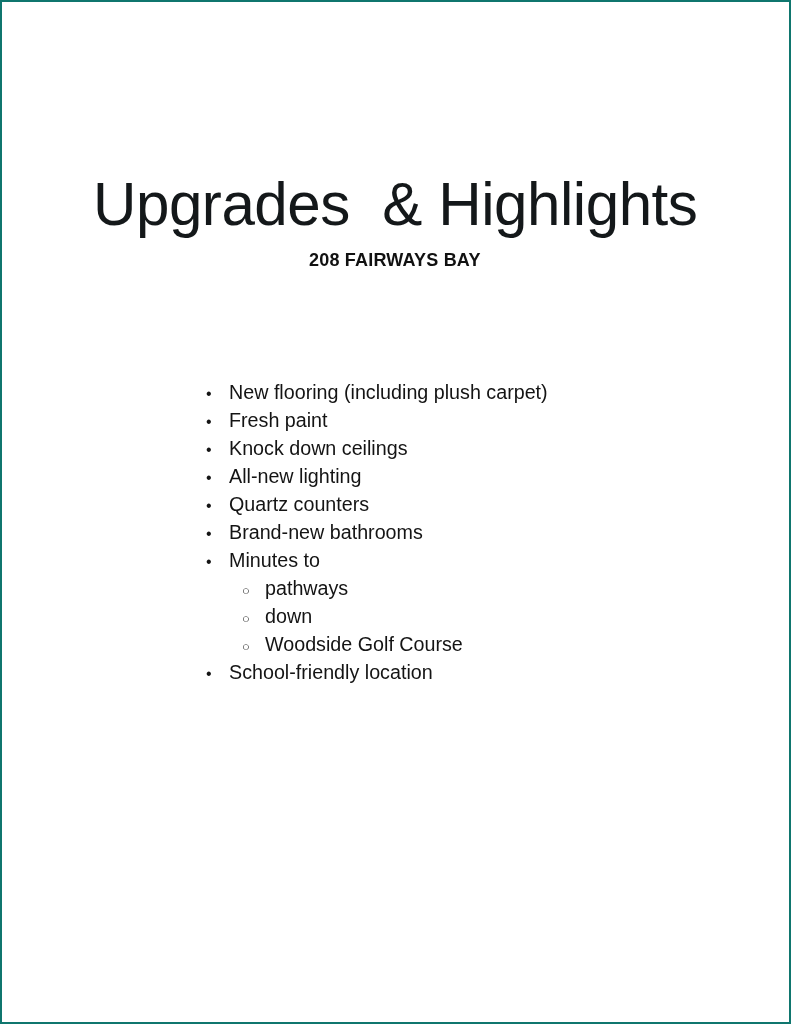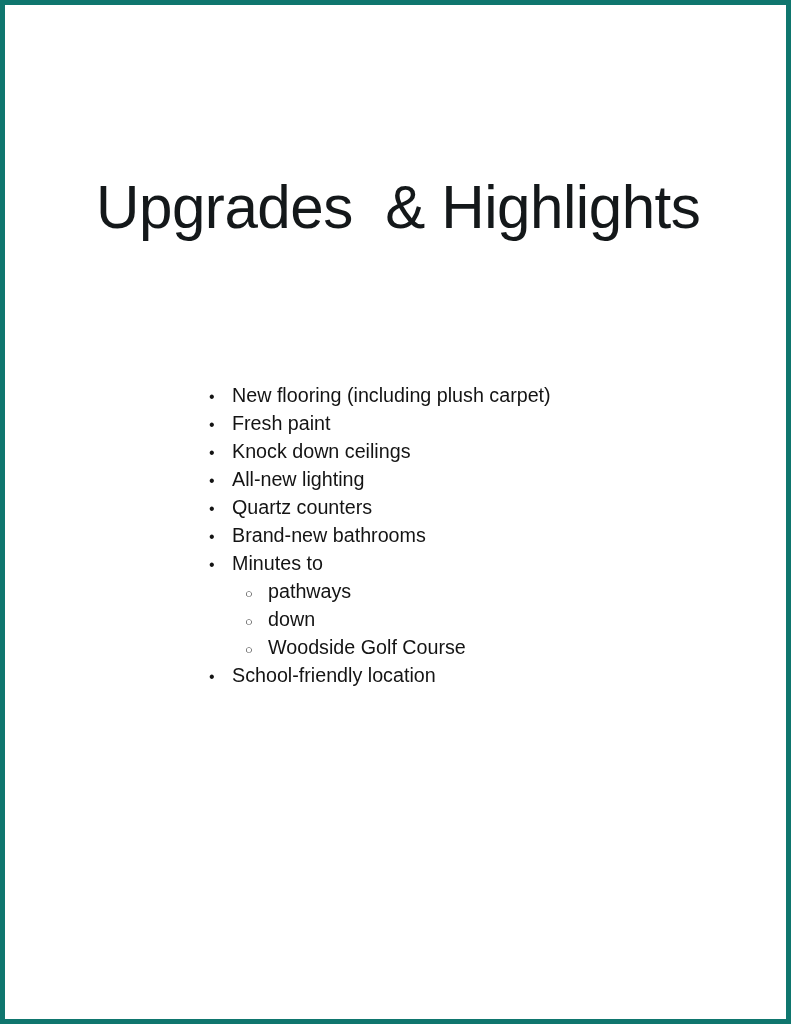--- a/index.html
+++ b/index.html
@@ -6,21 +6,21 @@
     margin: 0;
     padding: 0;
     background: #ffffff;
   }
 
   .page {
     position: relative;
     width: 791px;
     height: 1024px;
     background: #ffffff;
-    border: 5px solid #0f766e;
+    border: 2px solid #0f766e;
     box-sizing: border-box;
     overflow: hidden;
     font-family: "Liberation Sans", "DejaVu Sans", sans-serif;
     color: #111111;
   }
 
   
   .doc-title {
     position: absolute;
     left: 91px;
@@ -102,20 +102,21 @@
     transform-origin: left center;
   }
 </style>
 </head>
 <body>
 
 <div class="page">
 
   <h1 class="doc-title">Upgrades  &amp; Highlights</h1>
 
+  <div class="doc-subtitle">208 FAIRWAYS BAY</div>
 
   <ul class="highlights" id="highlights-list" style="list-style:none;margin:0;padding:0;">
       <li class="hl-item level-1"><span class="hl-marker">•</span><span class="hl-text">New flooring (including plush carpet)</span></li>
       <li class="hl-item level-1"><span class="hl-marker">•</span><span class="hl-text">Fresh paint</span></li>
       <li class="hl-item level-1"><span class="hl-marker">•</span><span class="hl-text">Knock down ceilings</span></li>
       <li class="hl-item level-1"><span class="hl-marker">•</span><span class="hl-text">All-new lighting</span></li>
       <li class="hl-item level-1"><span class="hl-marker">•</span><span class="hl-text">Quartz counters</span></li>
       <li class="hl-item level-1"><span class="hl-marker">•</span><span class="hl-text">Brand-new bathrooms</span></li>
       <li class="hl-item level-1"><span class="hl-marker">•</span><span class="hl-text">Minutes to</span></li>
       <li class="hl-item level-2"><span class="hl-marker">○</span><span class="hl-text">pathways</span></li>

